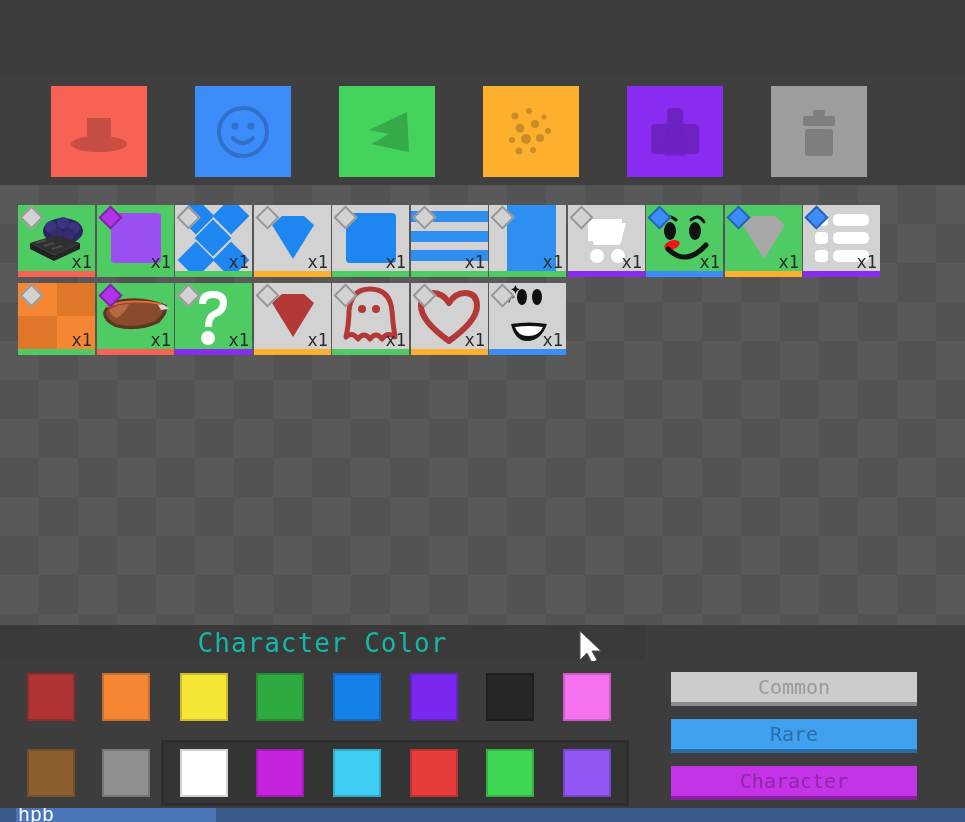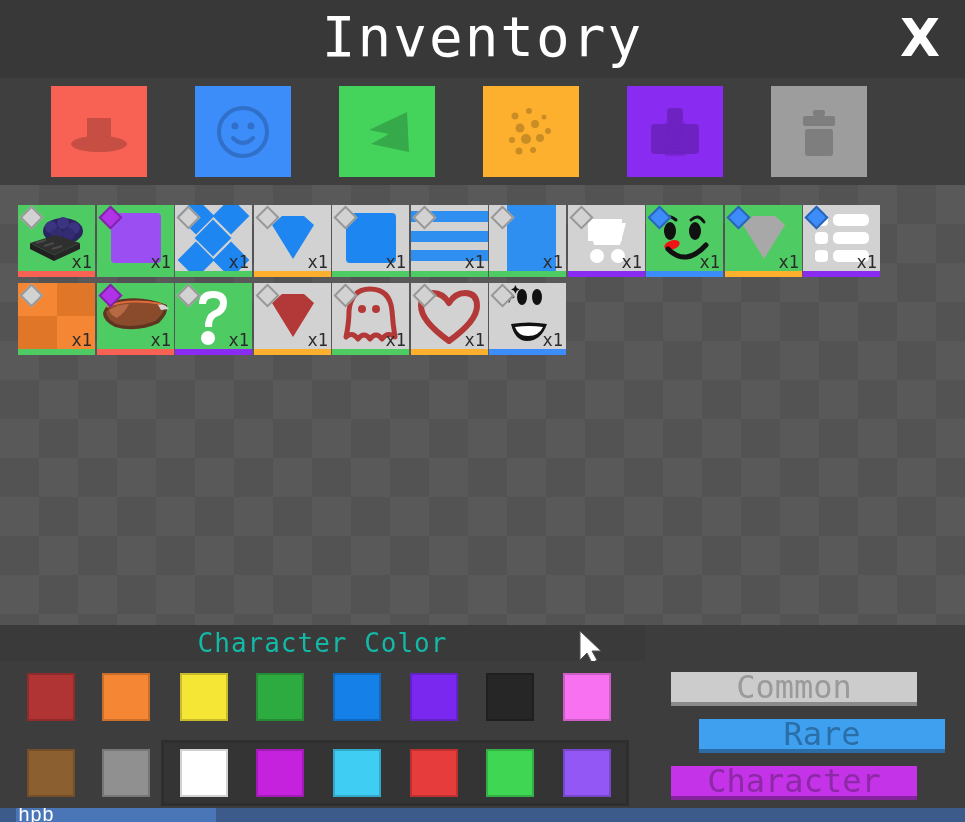--- a/index.html
+++ b/index.html
@@ -170,21 +170,21 @@
     border: 3px solid #2e2e2e;
     background: rgba(45,45,45,0.55);
   }
 
   .rarity-btn {
     position: absolute;
     left: 671px;
     width: 246px; height: 34px;
     cursor: pointer;
     font-family: "DejaVu Sans Mono", monospace;
-    font-size: 32px;
+    font-size: 20px;
     line-height: 30px;
     text-align: center;
     border-bottom: 4px solid rgba(0,0,0,0.32);
   }
 
   
   .taskbar {
     position: absolute;
     left: 0; bottom: 0;
     width: 965px; height: 14px;
@@ -204,24 +204,20 @@
     font-family: Liberation Mono, monospace;
     font-size: 20px;
     white-space: nowrap;
   }
 </style>
 </head>
 <body>
 
 <div id="app">
 
-  <div class="titlebar">
-    <div class="title">Inventory</div>
-    <div class="close-btn">X</div>
-  </div>
 
   <div class="tabbar" id="tabbar">
       <div class="tab" style="left: 51px; background: rgb(248, 98, 84);">
         <span>
           <svg width="64" height="64" viewBox="0 0 64 64">
             <path d="M20 18 h24 v24 h-24 z" fill="#c64e43" rx="3"></path>
             <ellipse cx="32" cy="44" rx="28" ry="8" fill="#c64e43"></ellipse>
           </svg>
         </span>
       </div>
@@ -565,21 +561,21 @@
       </div>
       <div class="swatch" style="left: 486px; top: 749px; background: rgb(52, 175, 68);">
         <div class="inner" style="background: rgb(63, 214, 83);"></div>
       </div>
       <div class="swatch" style="left: 563px; top: 749px; background: rgb(120, 71, 201);">
         <div class="inner" style="background: rgb(146, 87, 245);"></div>
       </div>
     </div>
   <div id="rarity-filters">
       <div class="rarity-btn" style="top: 672px; background: rgb(204, 204, 204); color: rgb(154, 154, 154);"><span>Common</span></div>
-      <div class="rarity-btn" style="top: 719px; background: rgb(63, 160, 240); color: rgb(42, 111, 168); margin-left: 28px;"><span>Rare</span></div>
+      <div class="rarity-btn" style="top: 719px; background: rgb(63, 160, 240); color: rgb(42, 111, 168);"><span>Rare</span></div>
       <div class="rarity-btn" style="top: 766px; background: rgb(196, 51, 232); color: rgb(141, 40, 166);"><span>Character</span></div>
     </div>
 
   <div class="taskbar">
     <div class="tb-white"></div>
     <div class="tb-text">hpb</div>
   </div>
 
 </div>
 

